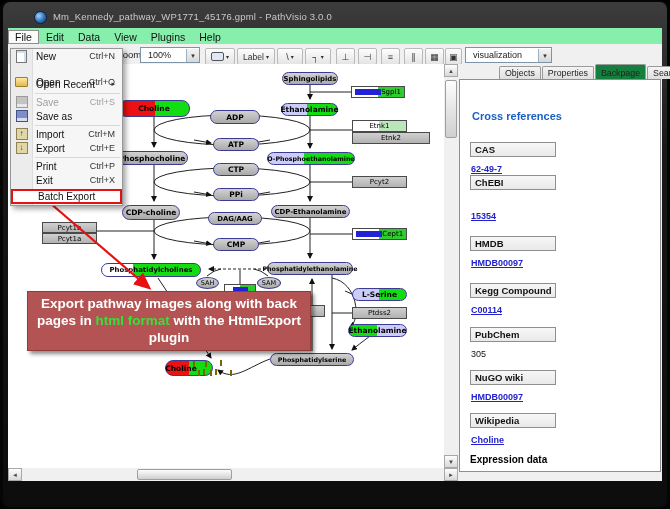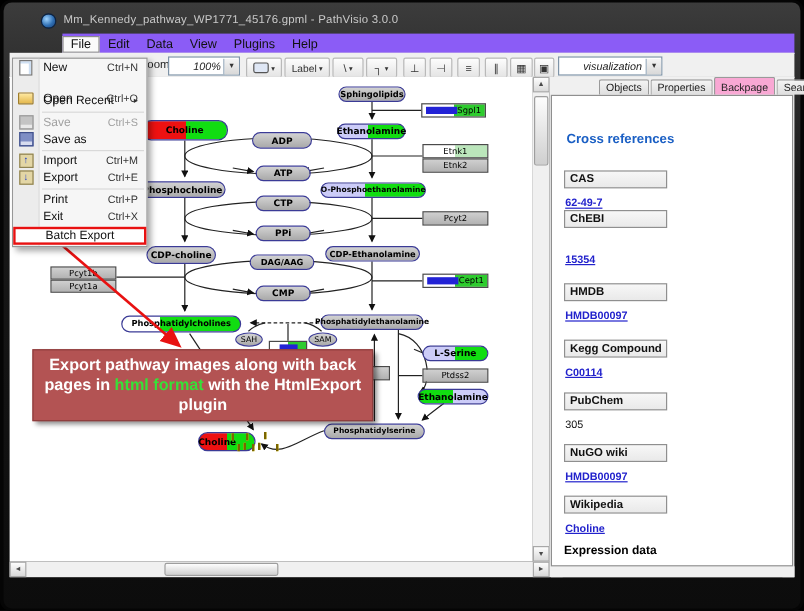--- a/index.html
+++ b/index.html
@@ -6,30 +6,30 @@
   body{width:670px;height:509px;overflow:hidden;font-family:"Liberation Sans",sans-serif;}
   .screen{position:relative;width:670px;height:509px;background:#050505;border-radius:9px;overflow:hidden;}
   .frame{position:absolute;left:3px;top:2px;right:3px;bottom:2px;border-radius:7px;
          background:linear-gradient(180deg,#3c3c3c,#181818 30%,#0c0c0c);}
   
   .titlebar{position:absolute;left:8px;top:6px;right:8px;height:22px;color:#c9c9c9;}
   .appicon{position:absolute;left:26px;top:5px;width:11px;height:11px;border-radius:50%;
            background:radial-gradient(circle at 35% 35%,#9fd4ff,#2f6fb4 55%,#1b3f74);border:1px solid #0b2242;}
   .title-text{position:absolute;left:45px;top:5px;font-size:9.5px;letter-spacing:.2px;white-space:nowrap;}
   
-  .menubar{position:absolute;left:8px;top:28px;right:8px;height:16px;background:#8b5cf6;
-           border-bottom:1px solid #d6d6d6;display:flex;align-items:center;font-size:10.5px;color:#111;margin-left:44px;}
+  .menubar{position:absolute;left:8px;top:28px;right:8px;height:16px;background:#86efac;
+           border-bottom:1px solid #d6d6d6;display:flex;align-items:center;font-size:10.5px;color:#111;}
   .mb-item{padding:1px 7px;margin-top:1px;}
   .mb-item.open{border:1px solid #8d8d8d;background:#fafafa;padding:0 6px;}
   
   .toolbar{position:absolute;left:8px;top:44px;right:8px;height:20px;background:#f0f0f0;
            border-bottom:1px solid #bdbdbd;font-size:9.5px;color:#222;}
   .tb-zoom-label{position:absolute;left:109px;top:5px;}
   .combo{position:absolute;height:14px;background:#fff;border:1px solid #7e93a7;display:flex;align-items:center;font-size:9px;}
-  .combo .cval{flex:1;padding-left:20px;white-space:nowrap;overflow:hidden;font-style:italic;}
+  .combo .cval{flex:1;padding-left:7px;white-space:nowrap;overflow:hidden;}
   .combo .carr{width:12px;text-align:center;font-size:7px;background:linear-gradient(180deg,#f4f4f4,#d8d8d8);border-left:1px solid #9eb0c0;color:#333;line-height:13px;}
   .tb-btn{position:absolute;top:4px;height:15px;border:1px solid #b9b9b9;background:linear-gradient(180deg,#fdfdfd,#e4e4e4);
           display:flex;align-items:center;justify-content:center;font-size:8.5px;color:#333;border-radius:2px;}
   .tb-ico{font-size:9px;}
   .dn-glyph{width:11px;height:7px;border:1px solid #555;border-radius:2px;background:#dfe7f5;}
   
   .canvas{position:absolute;left:8px;top:64px;width:436px;height:404px;background:#fff;overflow:hidden;}
   .wires{position:absolute;left:0;top:0;z-index:1;}
   .node,.gbox,.enode{position:absolute;z-index:2;display:flex;align-items:center;justify-content:center;
         font-family:"DejaVu Sans",sans-serif;font-size:7.5px;font-weight:700;color:#000;white-space:nowrap;box-sizing:border-box;}
@@ -66,21 +66,21 @@
   
   .sb{position:absolute;background:#f0f0f0;}
   .sb-btn{position:absolute;background:linear-gradient(180deg,#fdfdfd,#d9d9d9);border:1px solid #a8a8a8;
           font-size:6px;color:#4a4a4a;display:flex;align-items:center;justify-content:center;box-sizing:border-box;}
   .sb-thumb{position:absolute;background:linear-gradient(180deg,#fdfdfd,#cfcfcf);border:1px solid #9e9e9e;border-radius:2px;box-sizing:border-box;}
   
   .panel{position:absolute;left:458px;top:64px;width:204px;bottom:28px;background:#f0f0f0;}
   .tabs{position:absolute;left:1px;top:0;right:0;height:15px;display:flex;font-size:8.8px;color:#222;padding-left:40px;}
   .tab{padding:1px 5px 0;margin-top:2px;border:1px solid #9a9a9a;border-bottom:none;background:linear-gradient(180deg,#f4f4f4,#dedede);
        border-radius:2px 2px 0 0;margin-right:1px;white-space:nowrap;}
-  .tab.active{background:#f9a8d4;margin-top:0;padding-top:3px;font-weight:400;}
+  .tab.active{background:#15803d;margin-top:0;padding-top:3px;font-weight:400;}
   .panel-body{position:absolute;left:1px;right:1px;top:15px;bottom:9px;background:#fff;border:1px solid #8f8f8f;overflow:hidden;}
   .bp-head{position:absolute;left:12px;top:30px;font-size:11px;font-weight:700;color:var(--heading_blue,#1a5fc4);}
   .bp-sec{position:absolute;left:10px;width:86px;height:15px;background:linear-gradient(180deg,#f7f7f7,#e9e9e9);
           border:1px solid #8f8f8f;font-size:9.5px;font-weight:700;color:#111;display:flex;align-items:center;padding-left:4px;box-sizing:border-box;}
   .bp-link{position:absolute;left:11px;font-size:9px;font-weight:700;color:var(--link_blue,#2222cc);text-decoration:underline;}
   .bp-val{position:absolute;left:11px;font-size:9px;color:#111;}
   .bp-foot{position:absolute;left:10px;font-size:10px;font-weight:700;color:#000;}
   
   .statusbar{position:absolute;left:8px;right:8px;top:481px;height:14px;background:#ededed;border-top:1px solid #c6c6c6;
              font-size:9px;color:#1c1c1c;display:flex;align-items:center;padding-left:4px;letter-spacing:-0.15px;white-space:nowrap;}
@@ -233,21 +233,21 @@
     <div class="gbox" style="left:343px;top:22px;width:54px;height:12px;background:linear-gradient(90deg,#ffffff 0 50%,#2ecc2e 50%);">
         <span class="chip"></span>
         <span>Sgpl1</span>
       </div>
     <div class="node" style="left:273px;top:39px;width:57px;height:13px;background:linear-gradient(90deg,#ccccf8 0 45%,#11dd11 45%);">
         <span>Ethanolamine</span>
       </div>
     <div class="gbox" style="left:344px;top:56px;width:55px;height:12px;background:linear-gradient(90deg,#ffffff 0 50%,#bbe6bb 50%);">
         <span>Etnk1</span>
       </div>
-    <div class="gbox" style="left:344px;top:68px;width:55px;height:12px;">
+    <div class="gbox" style="left:344px;top:68px;width:78px;height:12px;">
         <span>Etnk2</span>
       </div>
     <div class="node small" style="left:259px;top:88px;width:88px;height:13px;background:linear-gradient(90deg,#ccccf8 0 42%,#11dd11 42%);">
         <span>O-Phosphoethanolamine</span>
       </div>
     <div class="gbox" style="left:344px;top:112px;width:55px;height:12px;">
         <span>Pcyt2</span>
       </div>
     <div class="node med" style="left:263px;top:141px;width:79px;height:13px;">
         <span>CDP-Ethanolamine</span>

